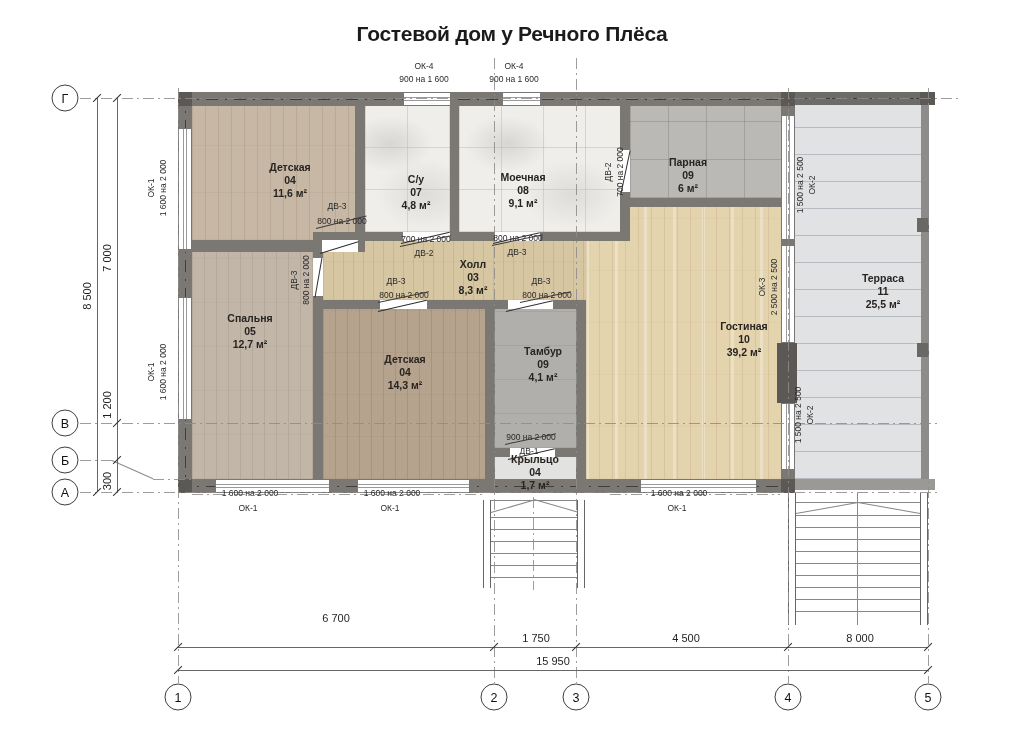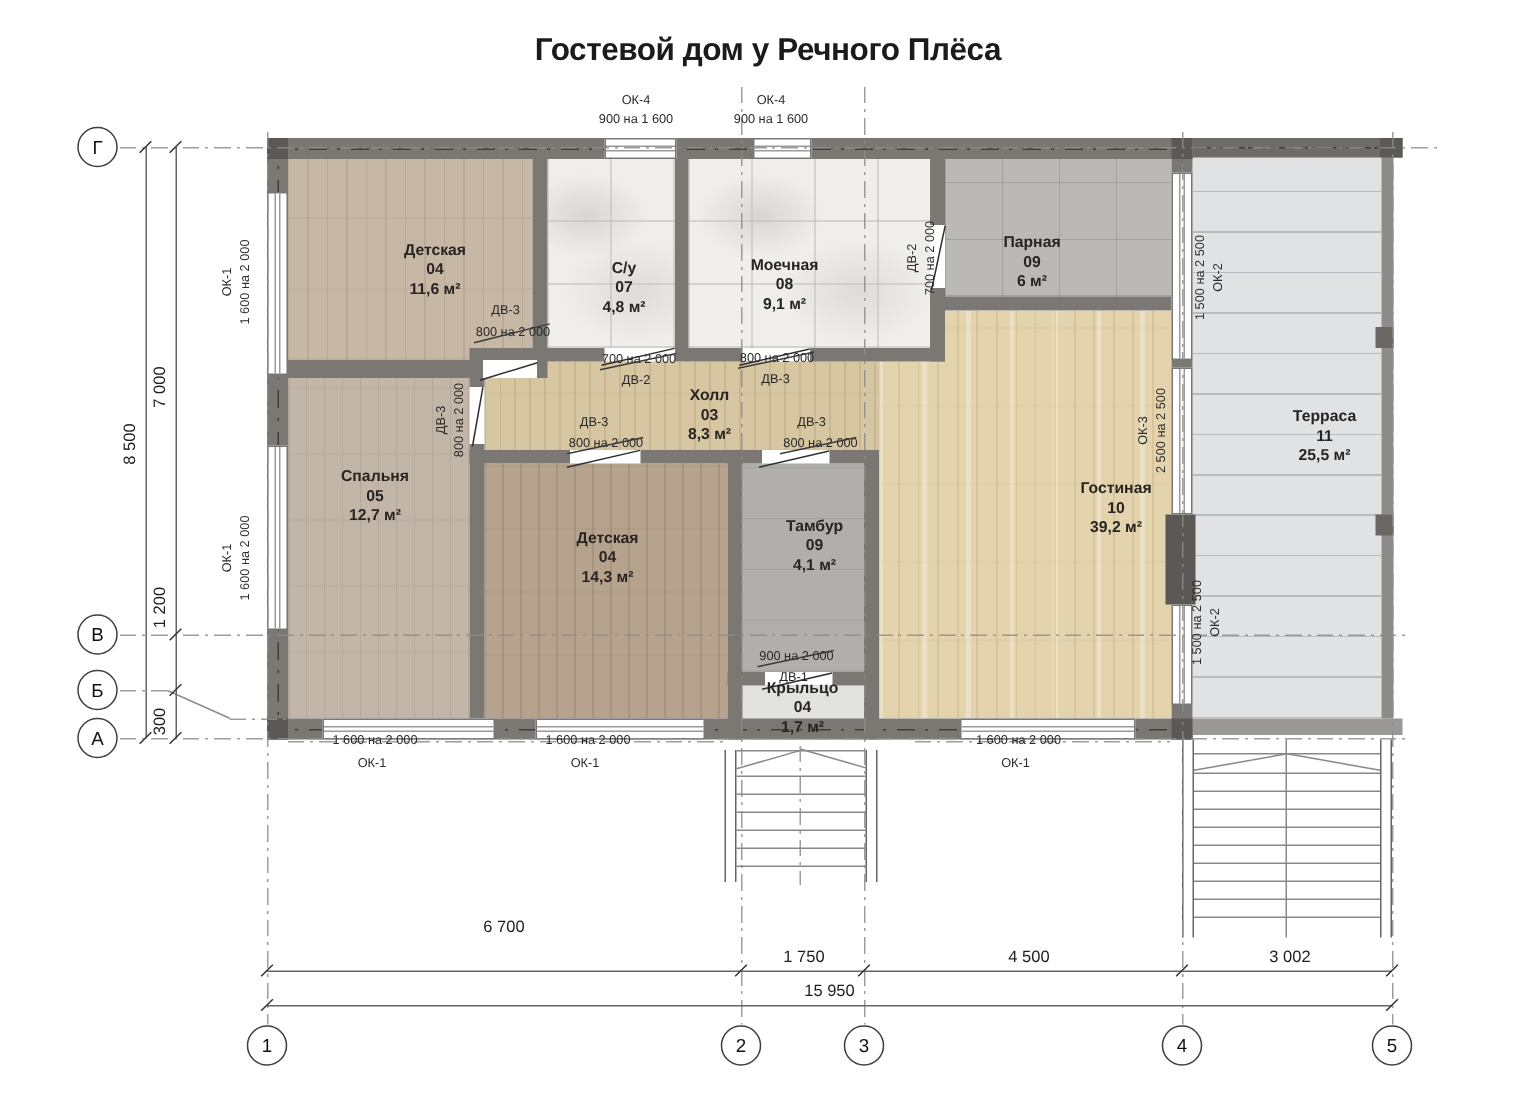--- a/index.html
+++ b/index.html
@@ -337,21 +337,21 @@
   <div class="tick" style="left:178px;top:647px"></div>
   <div class="tick" style="left:494px;top:647px"></div>
   <div class="tick" style="left:576px;top:647px"></div>
   <div class="tick" style="left:788px;top:647px"></div>
   <div class="tick" style="left:928px;top:647px"></div>
   <div class="tick" style="left:178px;top:670px"></div>
   <div class="tick" style="left:928px;top:670px"></div>
   <div class="dnum" style="left:336px;top:624px">6 700</div>
   <div class="dnum" style="left:536px;top:644px">1 750</div>
   <div class="dnum" style="left:686px;top:644px">4 500</div>
-  <div class="dnum" style="left:860px;top:644px">3 002</div>
+  <div class="dnum" style="left:860px;top:644px">8 000</div>
   <div class="dnum" style="left:553px;top:667px">15 950</div>
 
   <div class="circ" style="left:65px;top:98px">Г</div>
   <div class="circ" style="left:65px;top:423px">В</div>
   <div class="circ" style="left:65px;top:460px">Б</div>
   <div class="circ" style="left:65px;top:492px">А</div>
   <div class="circ" style="left:178px;top:697px">1</div>
   <div class="circ" style="left:494px;top:697px">2</div>
   <div class="circ" style="left:576px;top:697px">3</div>
   <div class="circ" style="left:788px;top:697px">4</div>

